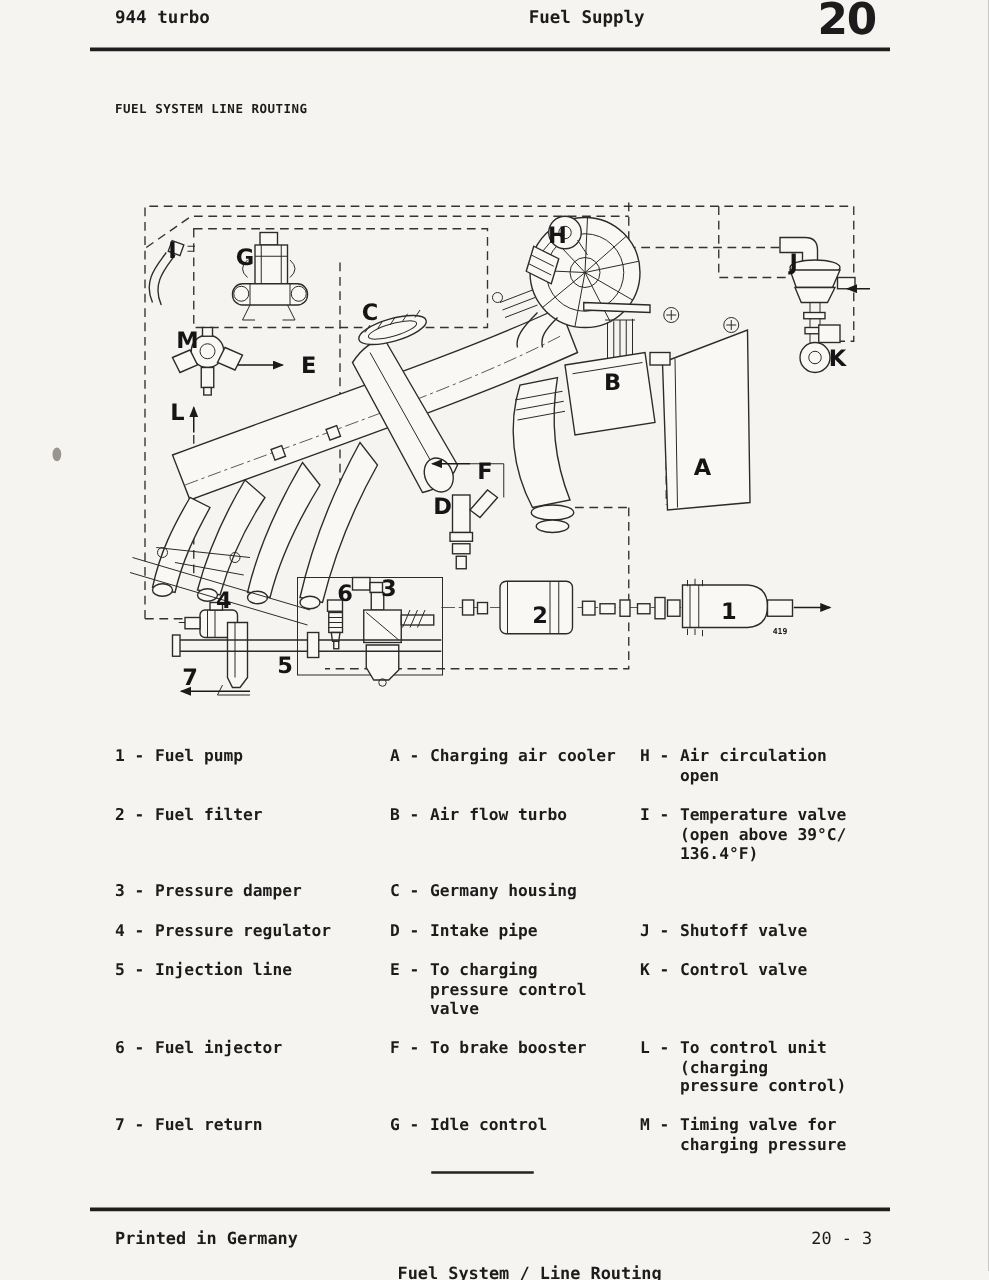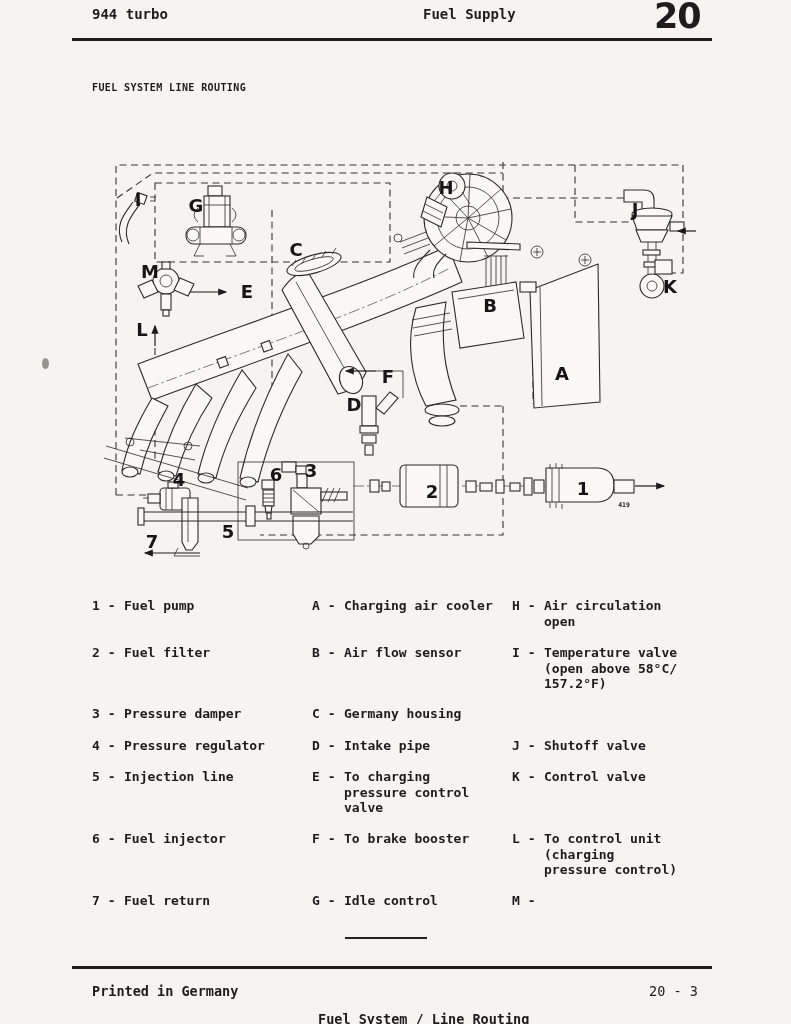--- a/index.html
+++ b/index.html
@@ -323,21 +323,21 @@
       <div class="legend-entry" style="left: 92px; top: 893px;">
         <span class="key">7 -</span>
         <span class="txt">Fuel return</span>
       </div>
       <div class="legend-entry" style="left: 312px; top: 598px;">
         <span class="key">A -</span>
         <span class="txt">Charging air cooler</span>
       </div>
       <div class="legend-entry" style="left: 312px; top: 645px;">
         <span class="key">B -</span>
-        <span class="txt">Air flow sensor</span>
+        <span class="txt">Air flow turbo</span>
       </div>
       <div class="legend-entry" style="left: 312px; top: 706px;">
         <span class="key">C -</span>
         <span class="txt">Germany housing</span>
       </div>
       <div class="legend-entry" style="left: 312px; top: 738px;">
         <span class="key">D -</span>
         <span class="txt">Intake pipe</span>
       </div>
       <div class="legend-entry wrap" style="left: 312px; top: 769px;">
@@ -351,36 +351,37 @@
       <div class="legend-entry" style="left: 312px; top: 893px;">
         <span class="key">G -</span>
         <span class="txt">Idle control</span>
       </div>
       <div class="legend-entry wrap" style="left: 512px; top: 598px;">
         <span class="key">H -</span>
         <span class="txt">Air circulation open</span>
       </div>
       <div class="legend-entry wrap" style="left: 512px; top: 645px;">
         <span class="key">I -</span>
-        <span class="txt">Temperature valve (open above 58°C/ 157.2°F)</span>
+        <span class="txt">Temperature valve (open above 39°C/ 136.4°F)</span>
       </div>
       <div class="legend-entry" style="left: 512px; top: 738px;">
         <span class="key">J -</span>
         <span class="txt">Shutoff valve</span>
       </div>
       <div class="legend-entry" style="left: 512px; top: 769px;">
         <span class="key">K -</span>
         <span class="txt">Control valve</span>
       </div>
       <div class="legend-entry wrap" style="left: 512px; top: 831px;">
         <span class="key">L -</span>
         <span class="txt">To control unit (charging pressure control)</span>
       </div>
       <div class="legend-entry wrap" style="left: 512px; top: 893px;">
         <span class="key">M -</span>
+        <span class="txt">Timing valve for charging pressure</span>
       </div>
     </div>
   <div id="legend-divider" class="abs"></div>
 
   <div class="hrule" style="left:72px;top:966px;width:640px;"></div>
   <div id="ftr-left" class="abs">Printed in Germany</div>
   <div id="ftr-center" class="abs">Fuel System / Line Routing</div>
   <div id="ftr-right" class="abs">20 - 3</div>
 
 </div>

